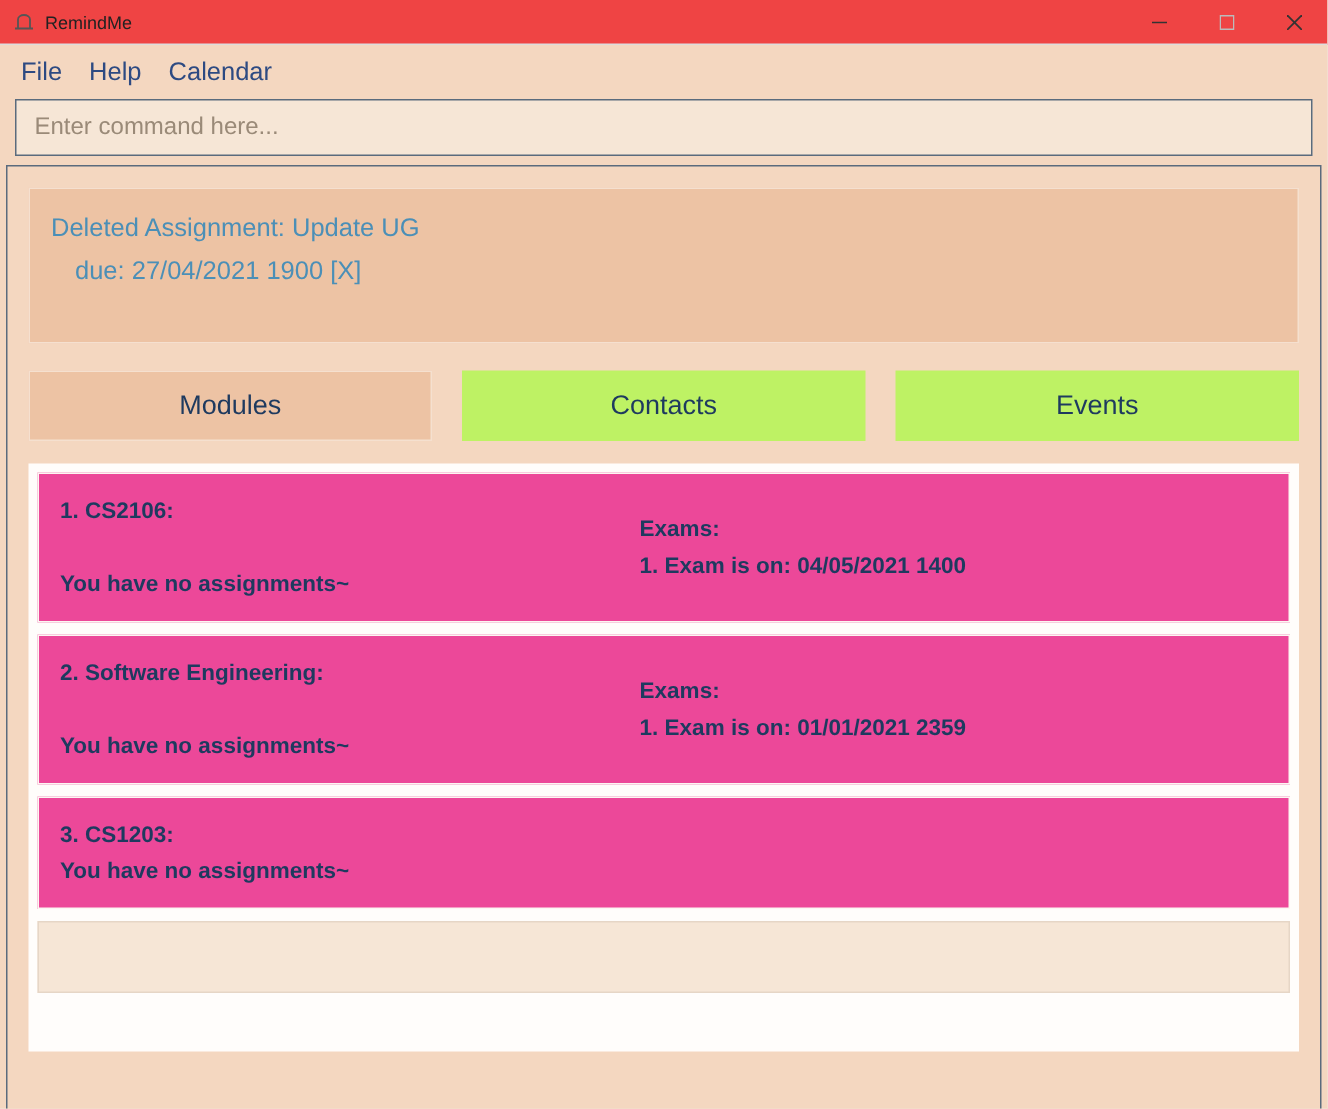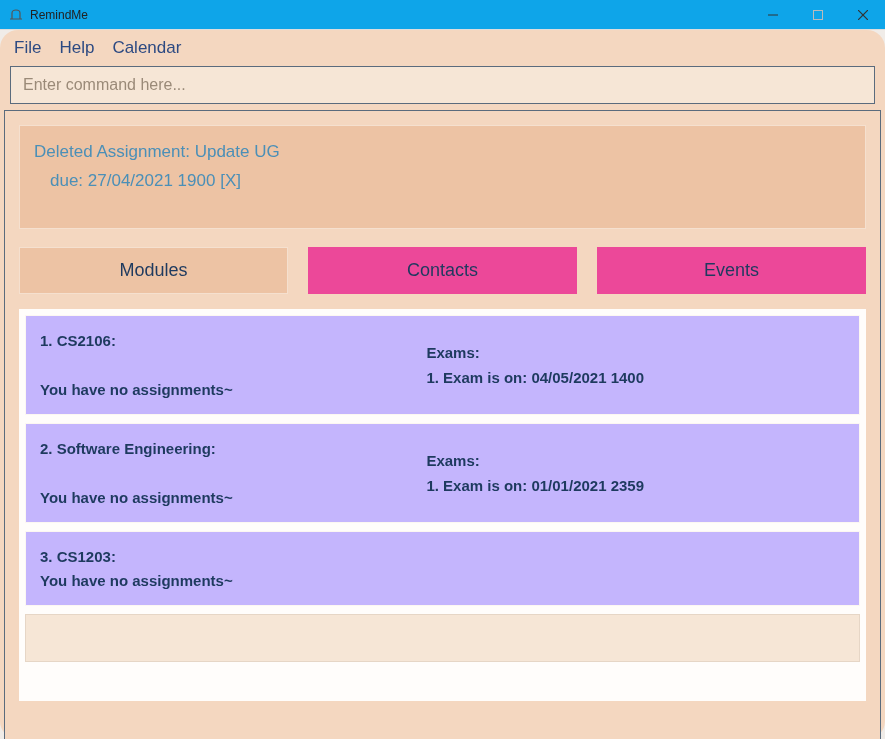--- a/index.html
+++ b/index.html
@@ -5,21 +5,21 @@
 * { box-sizing: border-box; margin: 0; padding: 0; }
 body {
   font-family: "Segoe UI", Arial, sans-serif;
   background: #f0ece8;
   width: 885px;
   height: 739px;
   overflow: hidden;
 }
 .titlebar {
   height: 30px;
-  background: #0ea5e9;
+  background: #ef4444;
   display: flex;
   align-items: center;
   padding-left: 8px;
   border-bottom: 1px solid #ddd;
 }
 .titlebar-icon {
   width: 16px;
   height: 16px;
   margin-right: 6px;
   display: flex;
@@ -44,21 +44,20 @@
   align-items: center;
   justify-content: center;
   color: #444;
   font-size: 13px;
   cursor: pointer;
 }
 .win-btn.max { color: #bbb; }
 .app-body {
   background: #f4d7c0;
   height: calc(100% - 30px);
-  border-radius: 18px;
 }
 .menubar {
   display: flex;
   gap: 18px;
   padding: 8px 14px 8px 14px;
   font-size: 17px;
   color: #2d4a82;
 }
 .menubar span { cursor: pointer; }
 .command-wrap {
@@ -96,37 +95,37 @@
   display: flex;
   margin-top: 18px;
   gap: 20px;
 }
 .tab {
   flex: 1;
   text-align: center;
   padding: 12px 0;
   font-size: 18px;
   color: #1e3a5f;
-  background: #ec4899;
+  background: #bef264;
   cursor: pointer;
   font-weight: 500;
   border: 1px solid transparent;
 }
 .tab.active {
   background: #edc3a4;
   border: 1px solid #f5e0cf;
 }
 .list-area {
   background: #fffdfb;
   margin-top: 15px;
   padding: 6px;
   height: 392px;
 }
 .module-card {
-  background: #c4b5fd;
+  background: #ec4899;
   margin-bottom: 8px;
   padding: 12px 14px;
   border: 1px solid #fcf7f2;
   display: flex;
   color: #1e3a5f;
   font-size: 15px;
   font-weight: 600;
   min-height: 100px;
 }
 .module-card.short { min-height: 75px; }

